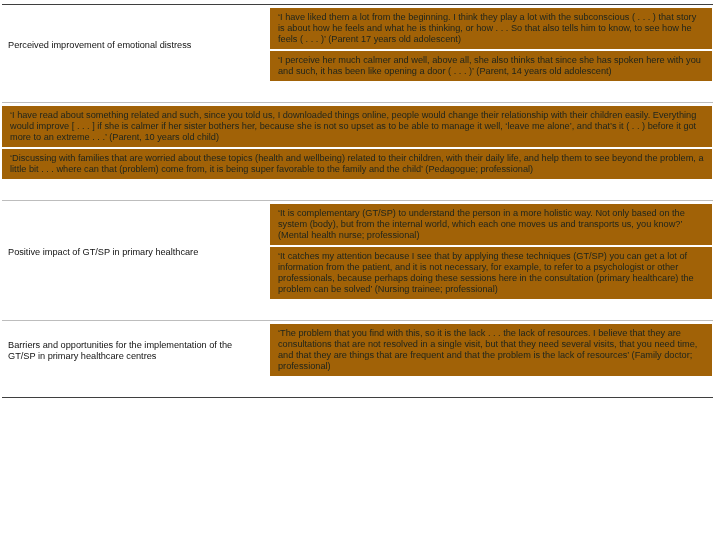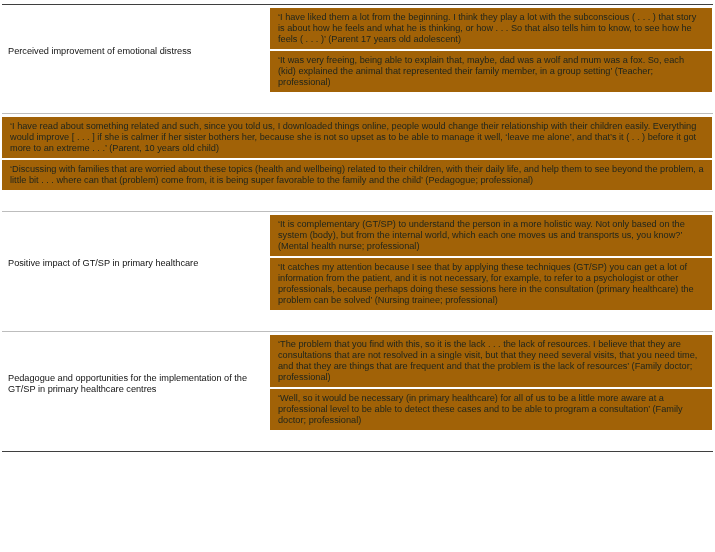--- a/index.html
+++ b/index.html
@@ -52,40 +52,39 @@
 </style>
 </head>
 <body>
 
 <div class="qual-table">
 
   <div class="row">
     <div class="theme">Perceived improvement of emotional distress</div>
     <div class="quotes">
       <div class="quote">‘I have liked them a lot from the beginning. I think they play a lot with the subconscious ( . . . ) that story is about how he feels and what he is thinking, or how . . .  So that also tells him to know, to see how he feels ( . . . )’ (Parent 17 years old adolescent)</div>
-      <div class="quote">‘It was very freeing, being able to explain that, maybe, dad was a wolf and mum was a fox. So, each (kid) explained the animal that represented their family member, in a group setting’ (Teacher; professional)</div>
+      <div class="quote">‘I perceive her much calmer and well, above all, she also thinks that since she has spoken here with you and such, it has been like opening a door ( . . . )’ (Parent, 14 years old adolescent)</div>
     </div>
   </div>
 
   <div class="row">
     <div class="quotes">
       <div class="quote">‘I have read about something related and such, since you told us, I downloaded things online, people would change their relationship with their children easily. Everything would improve [ . . . ] if she is calmer if her sister bothers her, because she is not so upset as to be able to manage it well, ‘leave me alone’, and that’s it ( . . ) before it got more to an extreme . . .’ (Parent, 10 years old child)</div>
       <div class="quote">‘Discussing with families that are worried about these topics (health and wellbeing) related to their children, with their daily life, and help them to see beyond the problem, a little bit . . .  where can that (problem) come from, it is being super favorable to the family and the child’ (Pedagogue; professional)</div>
     </div>
   </div>
 
   <div class="row">
     <div class="theme">Positive impact of GT/SP in primary healthcare</div>
     <div class="quotes">
       <div class="quote">‘It is complementary (GT/SP) to understand the person in a more holistic way. Not only based on the system (body), but from the internal world, which each one moves us and transports us, you know?’ (Mental health nurse; professional)</div>
       <div class="quote">‘It catches my attention because I see that by applying these techniques (GT/SP) you can get a lot of information from the patient, and it is not necessary, for example, to refer to a psychologist or other professionals, because perhaps doing these sessions here in the consultation (primary healthcare) the problem can be solved’ (Nursing trainee; professional)</div>
     </div>
   </div>
 
   <div class="row">
-    <div class="theme">Pedagogue and opportunities for the implementation of the GT/SP in primary healthcare centres</div>
+    <div class="theme">Barriers and opportunities for the implementation of the GT/SP in primary healthcare centres</div>
     <div class="quotes">
       <div class="quote">‘The problem that you find with this, so it is the lack . . .  the lack of resources. I believe that they are consultations that are not resolved in a single visit, but that they need several visits, that you need time, and that they are things that are frequent and that the problem is the lack of resources’ (Family doctor; professional)</div>
-      <div class="quote">‘Well, so it would be necessary (in primary healthcare) for all of us to be a little more aware at a professional level to be able to detect these cases and to be able to program a consultation’ (Family doctor; professional)</div>
     </div>
   </div>
 
 </div>
 
 </body></html>

